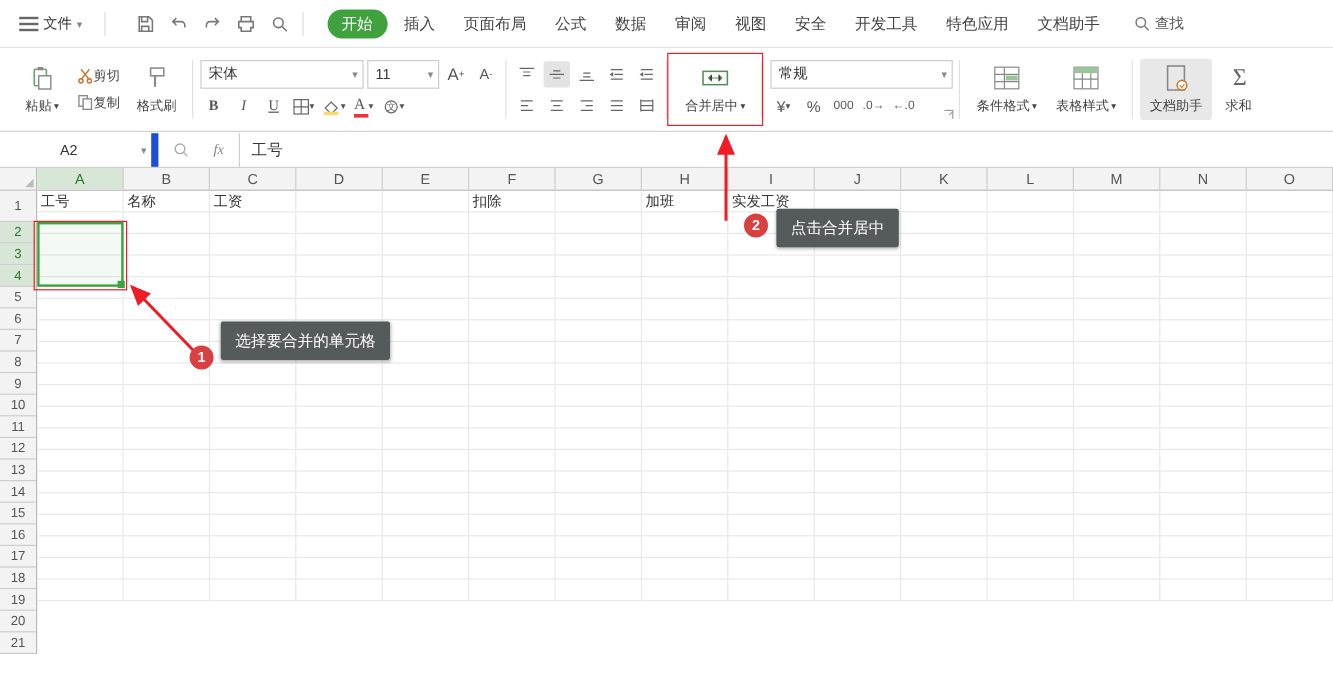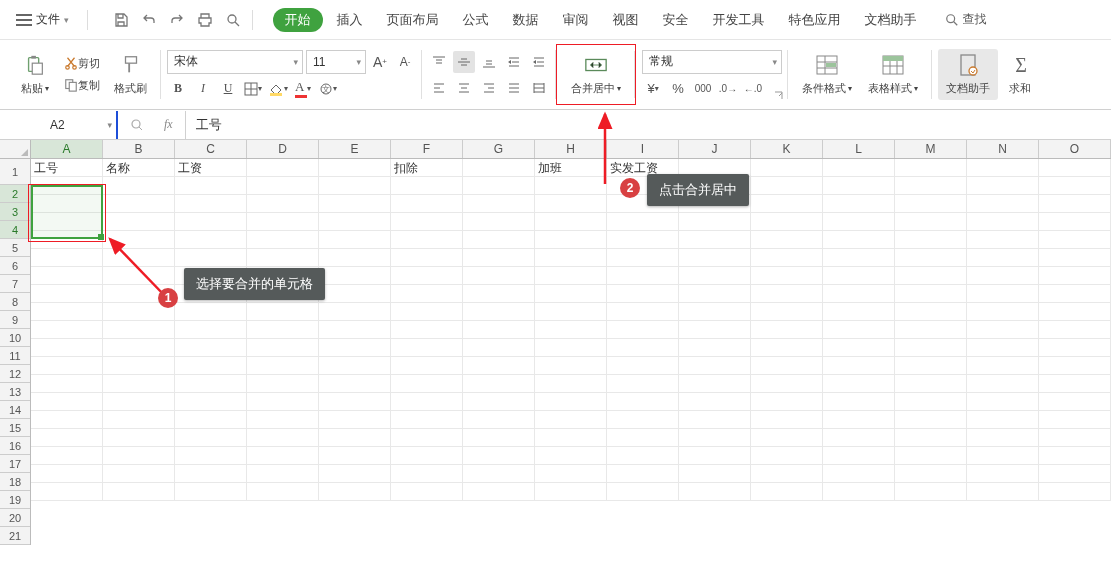--- a/index.html
+++ b/index.html
@@ -26,29 +26,29 @@
 .rgroup:last-child::after { display: none; }
 .bigbtn { display: flex; flex-direction: column; align-items: center; justify-content: center; gap: 4px; padding: 4px 8px; cursor: pointer; border-radius: 3px; min-width: 46px; }
 .bigbtn .ico { width: 24px; height: 24px; display:flex; align-items:center; justify-content:center; }
 .bigbtn .lbl { font-size: 11px; color: #444; display: flex; align-items: center; gap: 2px; }
 .smallbtn { display: flex; align-items: flex-start; gap: 0; padding: 2px 4px; cursor: pointer; font-size: 11px; color: #444; }
 .iconbtn { width: 22px; height: 22px; display: flex; align-items: center; justify-content: center; cursor: pointer; border-radius: 2px; color: #555; }
 .combo { height: 24px; border: 1px solid #ccc; background: #fff; display: flex; align-items: center; padding: 0 6px; font-size: 12px; position: relative; }
 .combo .dd { position: absolute; right: 4px; font-size: 9px; color: #888; }
 .fontcombo { width: 136px; }
 .sizecombo { width: 60px; }
-.stylecombo { width: 140px; }
+.stylecombo { width: 152px; }
 .row { display: flex; align-items: center; gap: 3px; }
 .launchicon { position: absolute; right: 2px; bottom: 2px; width: 12px; height: 12px; cursor: pointer; }
 .merge-group { border: 1.5px solid #ee1c25; }
 .doc-assist { background: #e8e8e8; }
 
 
 .fxbar { height: 30px; border-bottom: 1px solid #d0d0d0; display: flex; align-items: center; background: #fff; }
-.namebox { width: 118px; height: 28px; border-right: 2px solid #1d4ed8; display: flex; align-items: center; padding: 0 10px; font-size: 12px; position: relative; }
+.namebox { width: 132px; height: 28px; border-right: 6px solid #1d4ed8; display: flex; align-items: center; padding: 0 10px; font-size: 12px; position: relative; }
 .namebox .dd { position: absolute; right: 4px; font-size: 9px; color: #888; }
 .fxicons { display: flex; gap: 20px; padding: 0 12px; color: #999; align-items: center; }
 .fxinput { flex: 1; padding: 0 10px; height: 28px; display: flex; align-items: center; border-left: 1px solid #d0d0d0; font-size: 13px; }
 
 
 .sheet-wrap { position: relative; }
 .corner { width: 31px; height: 19px; background: #f3f3f3; border-right: 1px solid #bbb; border-bottom: 1px solid #bbb; position: absolute; left:0; top:0; }
 .select-all-tri { position:absolute; right:2px; bottom:2px; width:0; height:0; border-left:7px solid transparent; border-bottom:7px solid #bbb; }
 .colheads { position: absolute; left: 31px; top: 0; right: 0; height: 19px; display: flex; background: #f3f3f3; border-bottom: 1px solid #bbb; }
 .ch { width: 72px; border-right: 1px solid #ccc; text-align: center; font-size: 12px; color: #555; line-height: 19px; }

